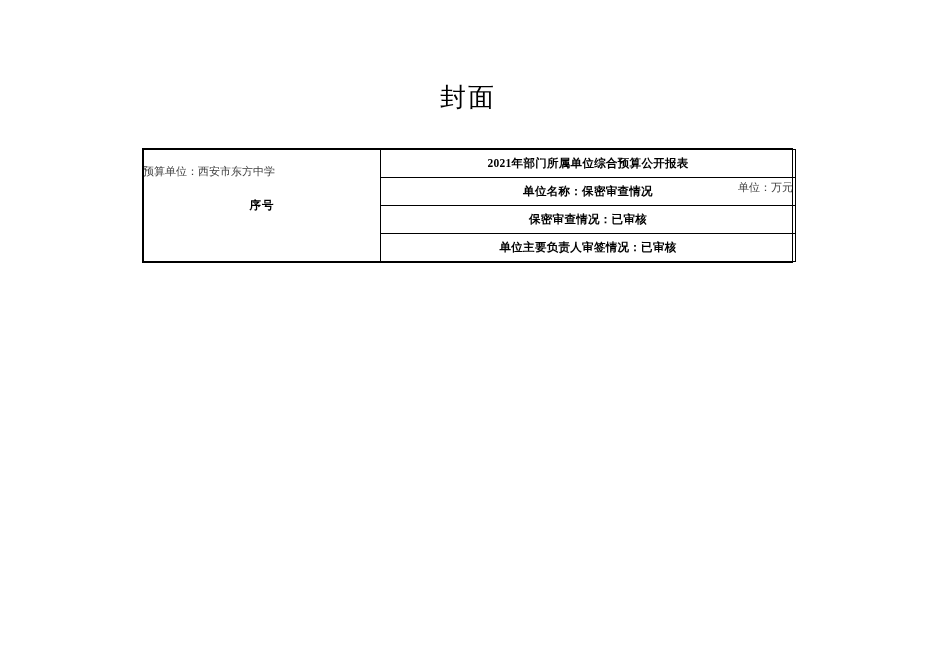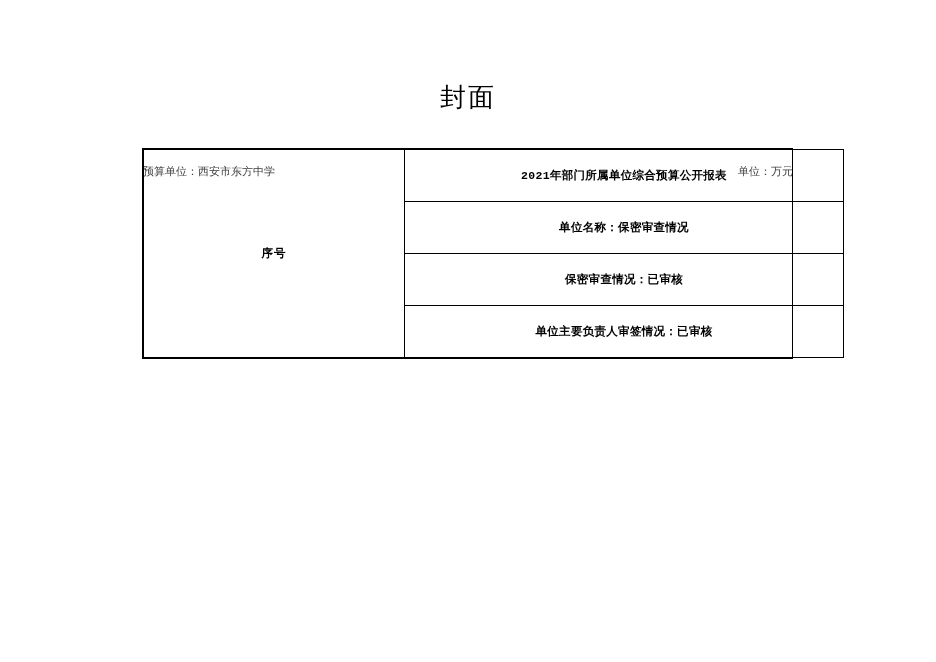--- a/index.html
+++ b/index.html
@@ -44,47 +44,47 @@
   }
   .meta-left {
     position: absolute;
     left: 0;
     top: 0;
     white-space: nowrap;
   }
   .meta-right {
     position: absolute;
     right: 0;
-    top: 0;
+    top: 16px;
     white-space: nowrap;
     text-align: right;
   }
   .table-wrap {
     position: absolute;
     top: 148px;
     left: 142px;
     width: 651px;
     border: 1px solid #000000;
     box-sizing: border-box;
   }
   table.main {
     border-collapse: collapse;
     width: 100%;
     table-layout: fixed;
   }
   table.main td {
     border: 1px solid #000000;
-    padding: 12px;
+    padding: 0;
     margin: 0;
     vertical-align: middle;
     text-align: center;
     font-size: 11.5px;
     font-weight: bold;
     height: 27px;
-    font-family: Liberation Mono, monospace;
+    font-family: Liberation Serif, serif;
   }
   td.seq-cell {
     width: 236px;
     font-size: 13px;
     font-weight: bold;
     letter-spacing: 1px;
   }
   td.info-cell {
     width: 414px;
     letter-spacing: 0.3px;

